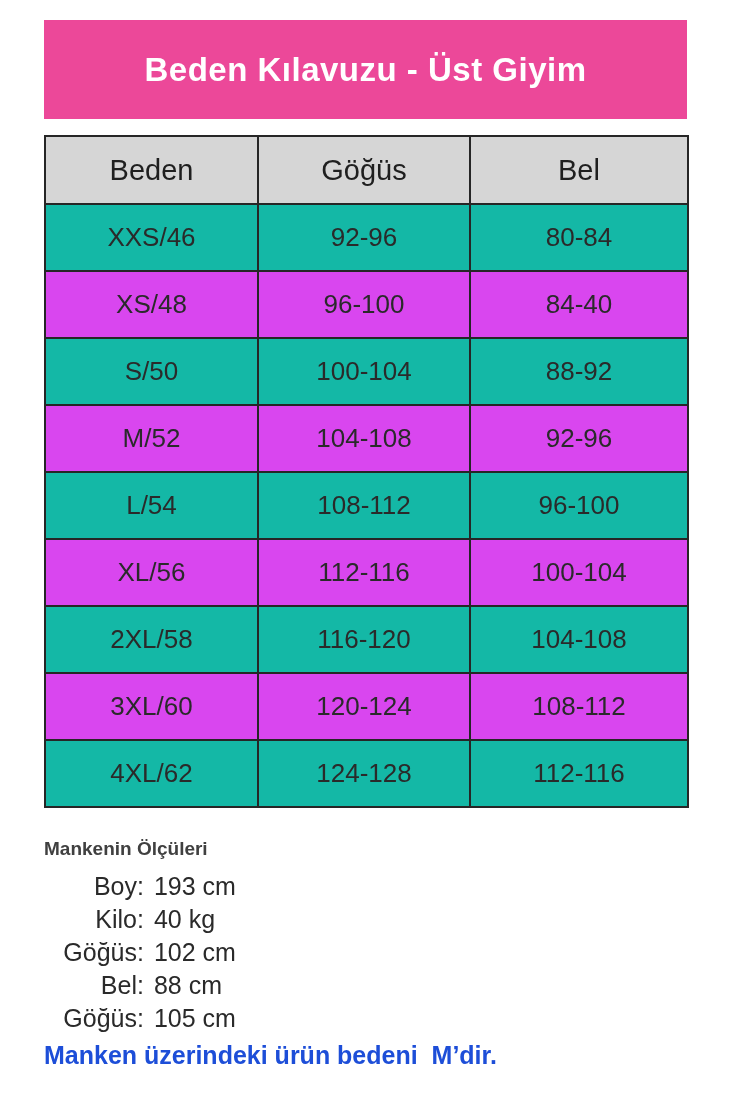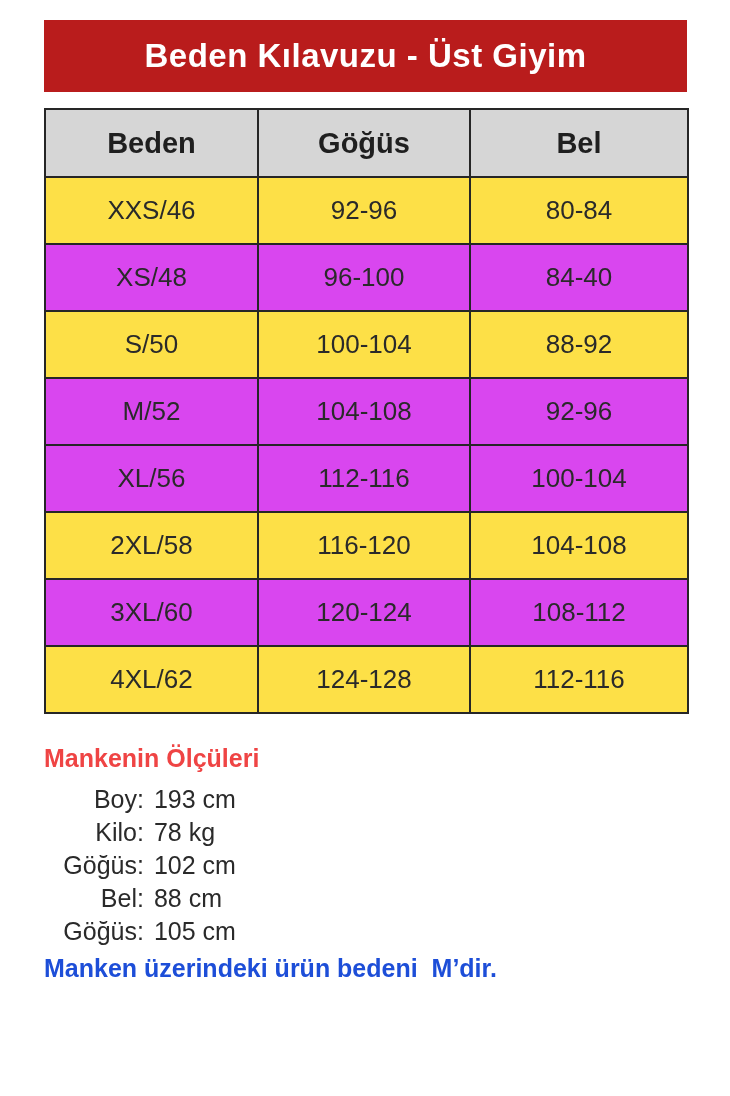--- a/index.html
+++ b/index.html
@@ -12,22 +12,22 @@
     height: 1096px;
     font-family: "Liberation Sans", sans-serif;
     color: #222222;
     overflow: hidden;
   }
   .page {
     padding: 20px 43px 0 44px;
     box-sizing: border-box;
   }
   .title-bar {
-    background: #b91c1c;
-    height: 72px;
+    background: #ec4899;
+    height: 99px;
     display: flex;
     align-items: center;
     justify-content: center;
     margin-bottom: 16px;
   }
   .title-bar .title {
     color: #ffffff;
     font-size: 33px;
     font-weight: bold;
     letter-spacing: 0.5px;
@@ -44,39 +44,39 @@
   table.size-table td {
     border: 2px solid #262626;
     text-align: center;
     vertical-align: middle;
     padding: 0;
   }
   table.size-table th {
     height: 66px;
     background: #d6d6d6;
     font-size: 29px;
-    font-weight: bold;
+    font-weight: normal;
     color: #1f1f1f;
   }
   table.size-table td {
     height: 65px;
     font-size: 26px;
     color: #2a2a2a;
-    background: #fde047;
+    background: #14b8a6;
   }
   table.size-table tr.shaded td {
     background: #d946ef;
   }
   .model-section {
     margin-top: 30px;
   }
   .model-heading {
-    font-size: 25px;
+    font-size: 19px;
     font-weight: bold;
-    color: #ef4444;
+    color: #404040;
     margin-bottom: 10px;
   }
   .measure-row {
     display: flex;
     font-size: 25px;
     line-height: 33px;
     color: #2a2a2a;
     text-align: right;
   }
   .measure-label {
@@ -131,20 +131,25 @@
       <tr>
         <td>S/50</td>
         <td>100-104</td>
         <td>88-92</td>
       </tr>
       <tr class="shaded">
         <td>M/52</td>
         <td>104-108</td>
         <td>92-96</td>
       </tr>
+      <tr>
+        <td>L/54</td>
+        <td>108-112</td>
+        <td>96-100</td>
+      </tr>
       <tr class="shaded">
         <td>XL/56</td>
         <td>112-116</td>
         <td>100-104</td>
       </tr>
       <tr>
         <td>2XL/58</td>
         <td>116-120</td>
         <td>104-108</td>
       </tr>
@@ -165,21 +170,21 @@
     <div class="model-heading">Mankenin Ölçüleri</div>
 
     <div class="measure-row">
       <span class="measure-label">Boy</span>
       <span class="measure-colon">:</span>
       <span class="measure-value">193 cm</span>
     </div>
     <div class="measure-row">
       <span class="measure-label">Kilo</span>
       <span class="measure-colon">:</span>
-      <span class="measure-value">78 kg</span>
+      <span class="measure-value">40 kg</span>
     </div>
     <div class="measure-row">
       <span class="measure-label">Göğüs</span>
       <span class="measure-colon">:</span>
       <span class="measure-value">102 cm</span>
     </div>
     <div class="measure-row">
       <span class="measure-label">Bel</span>
       <span class="measure-colon">:</span>
       <span class="measure-value">88 cm</span>

